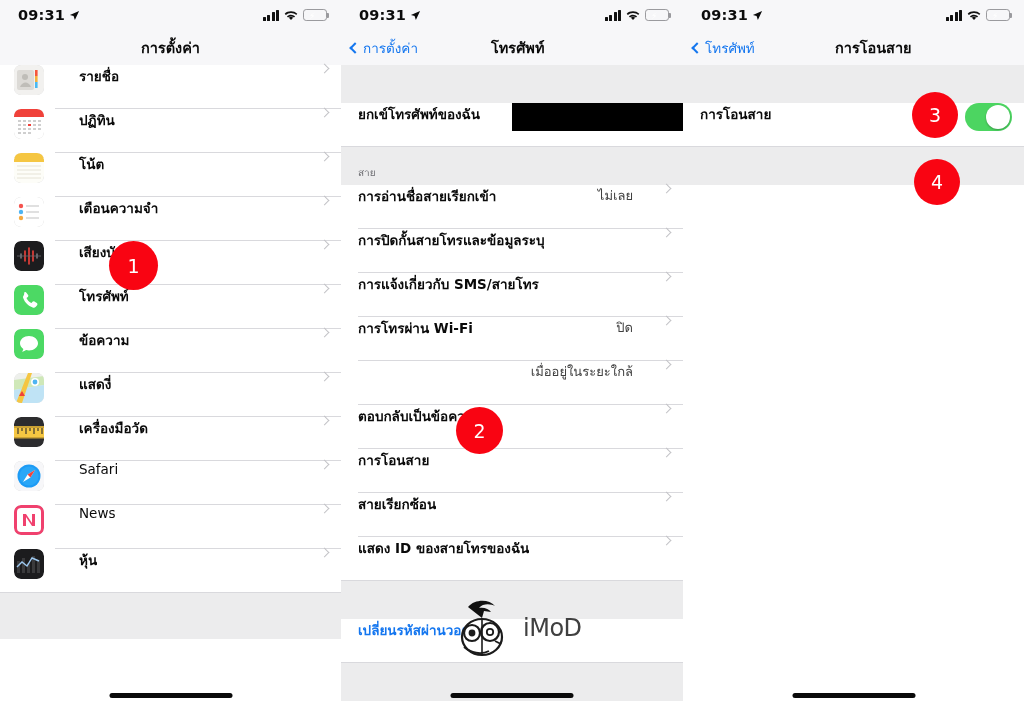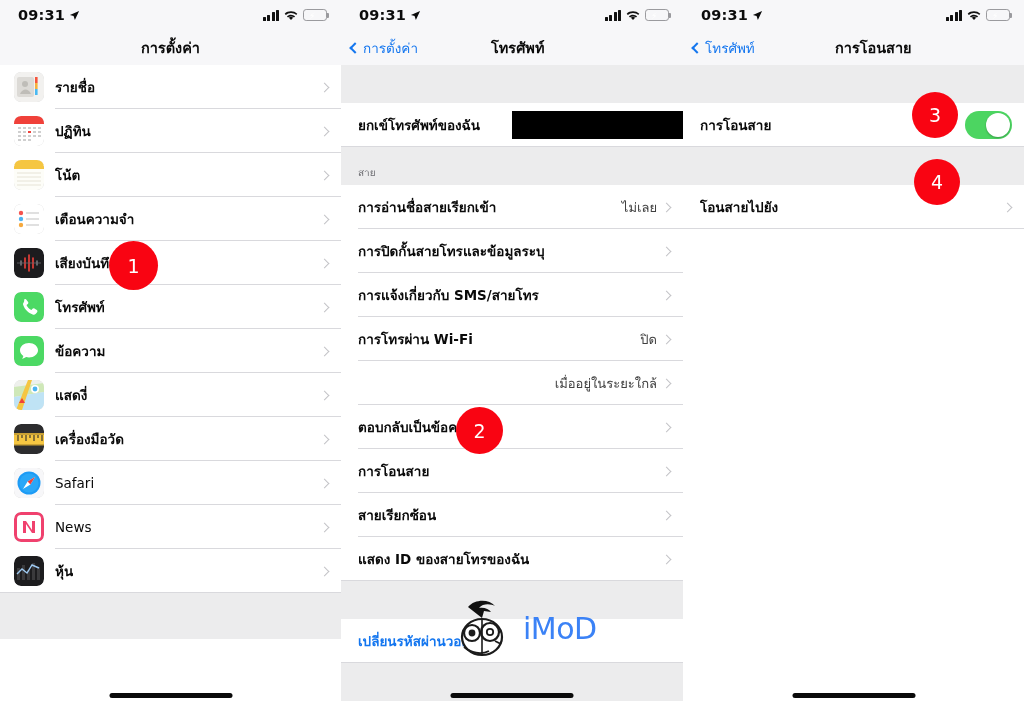--- a/index.html
+++ b/index.html
@@ -86,22 +86,22 @@
   .group-gap { background: #ececed; height: 22px; }
   .group-gap.tall { height: 38px; }
   .group-gap.xtall { height: 46px; }
   .group-hdr {
     background: #ececed; color: #6d6d72;
     font-size: 10px; padding: 4px 0 5px 17px; height: 100%;
     display: flex; align-items: flex-end;
   }
 
   .row {
-    position: relative; display: flex; align-items: center;
-    background: #fff; height: 44px; padding-left: 14px;
+    position: relative; display: flex; align-items: flex-start;
+    background: #fff; height: 44px; padding-left: 14px; gap: 24px;
   }
   .row::after {
     content:""; position:absolute; left: 55px; right: 0; bottom: 0;
     height: 1px; background: #d9d9dd;
   }
   .row.noicon { padding-left: 17px; }
   .row.noicon::after { left: 17px; }
   .row.last::after { left: 0; }
   .row .ico {
     width: 30px; height: 30px; border-radius: 7px;
@@ -154,21 +154,21 @@
     display: flex; align-items: center; justify-content: center;
     font-size: 19px; font-weight: 500; z-index: 40;
     font-family: "DejaVu Sans", "Liberation Sans", sans-serif;
   }
 
   
   .watermark {
     position: absolute; z-index: 30; display: flex; align-items: center;
     pointer-events: none;
   }
-  .wm-text { font-size: 30px; color: #3b82f6; letter-spacing: -.5px; font-weight: 500; }
+  .wm-text { font-size: 24px; color: #404040; letter-spacing: -.5px; font-weight: 500; }
 
   
   .redact {
     margin-left: auto; height: 28px; background: #000;
     width: 171px; flex: 0 0 auto;
   }
 
   
   .ic-full { position:absolute; inset:0; }
 </style>
@@ -603,24 +603,20 @@
 
       <div class="row noicon last">
         <span class="label">การโอนสาย</span>
         <span class="toggle">
             <span class="knob"></span>
           </span>
       </div>
 
       <div class="group-gap tall"></div>
 
-      <div class="row noicon last">
-        <span class="label">โอนสายไปยัง</span>
-        <span class="chev-r"></span>
-      </div>
 
       <div class="filler"></div>
     </div>
 
     <div class="badge" style="left:229px; top:92px; width:46px; height:46px;">3</div>
     <div class="badge" style="left:231px; top:159px; width:46px; height:46px;">4</div>
 
     <div class="home-ind"></div>
   </div>
 

